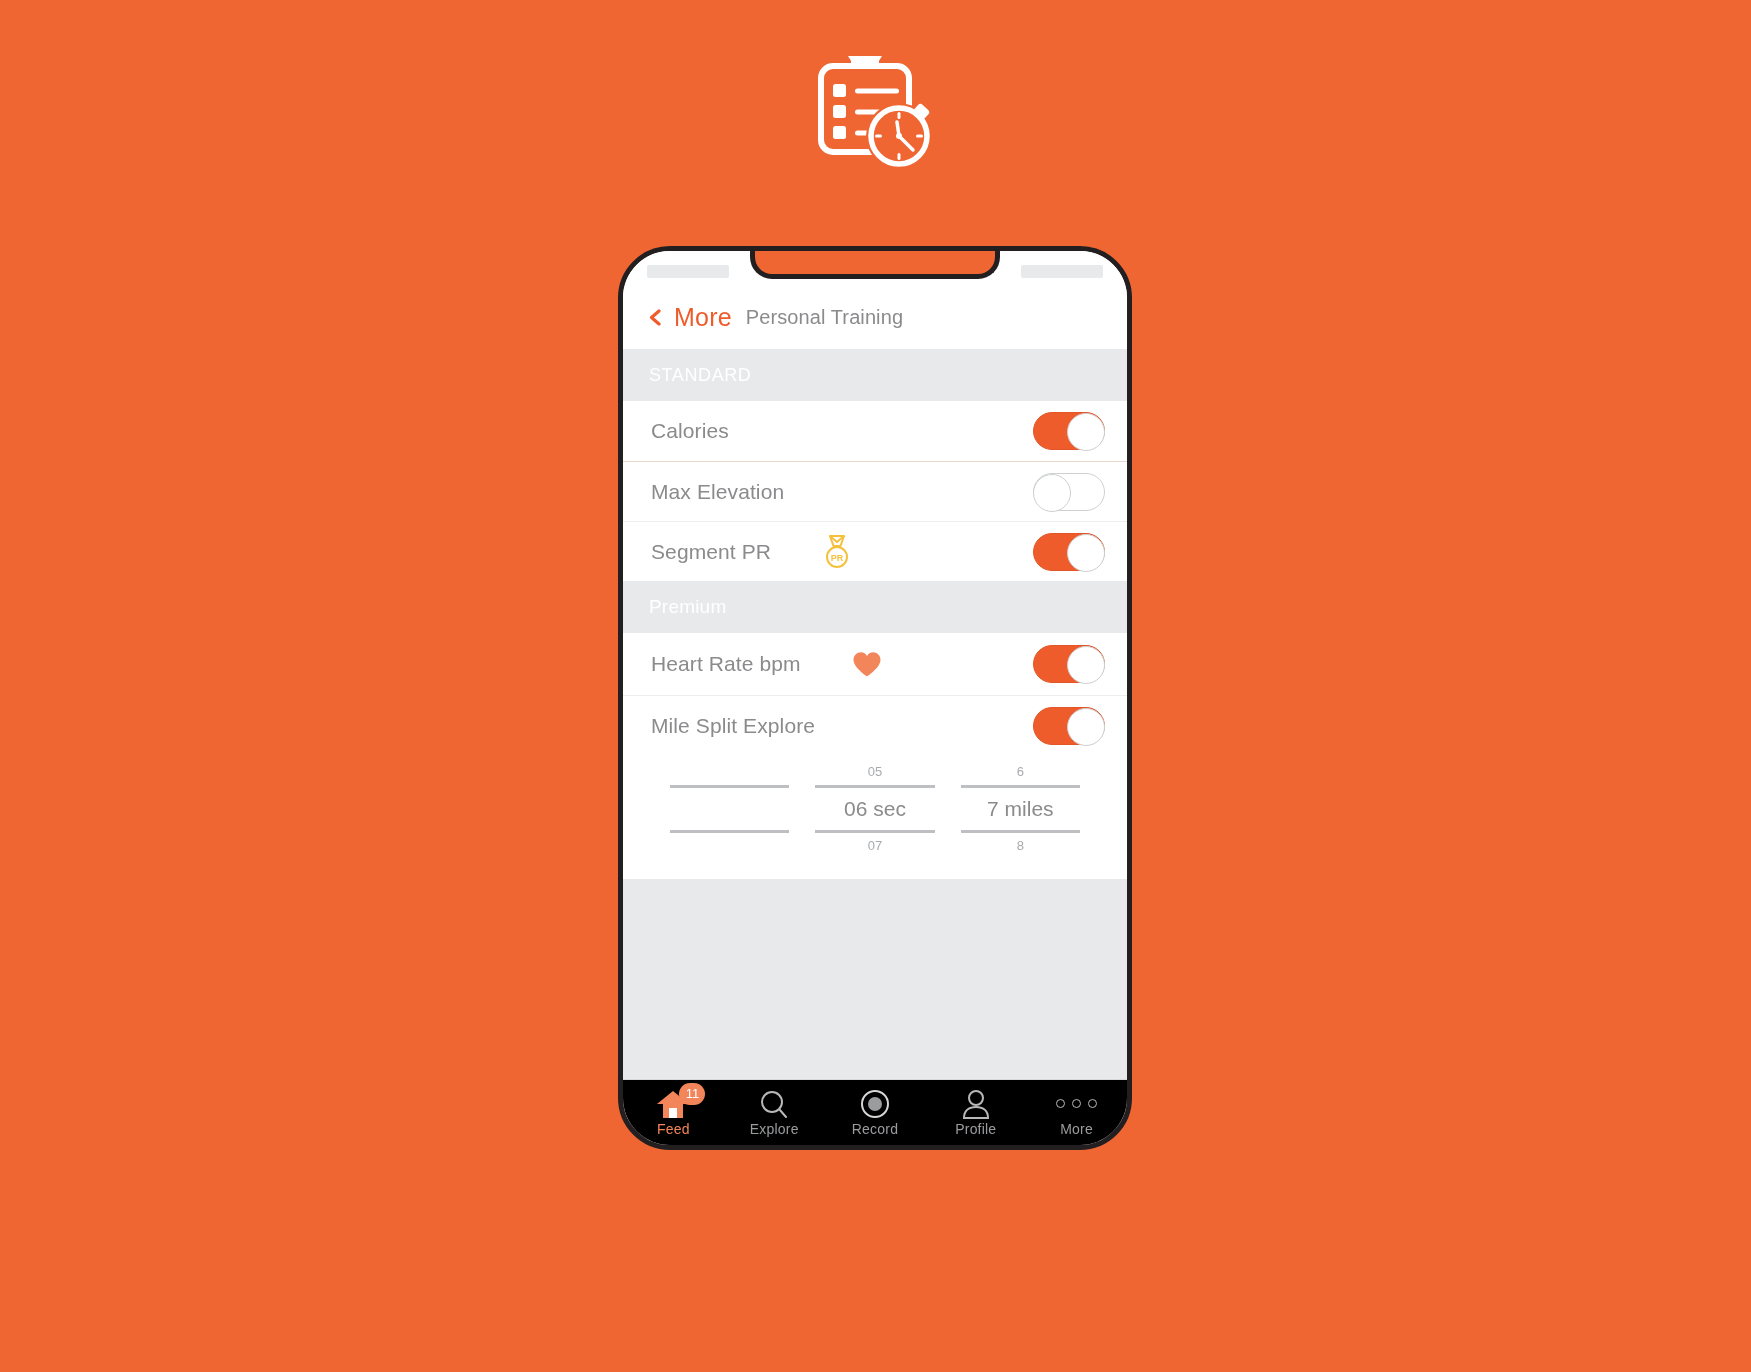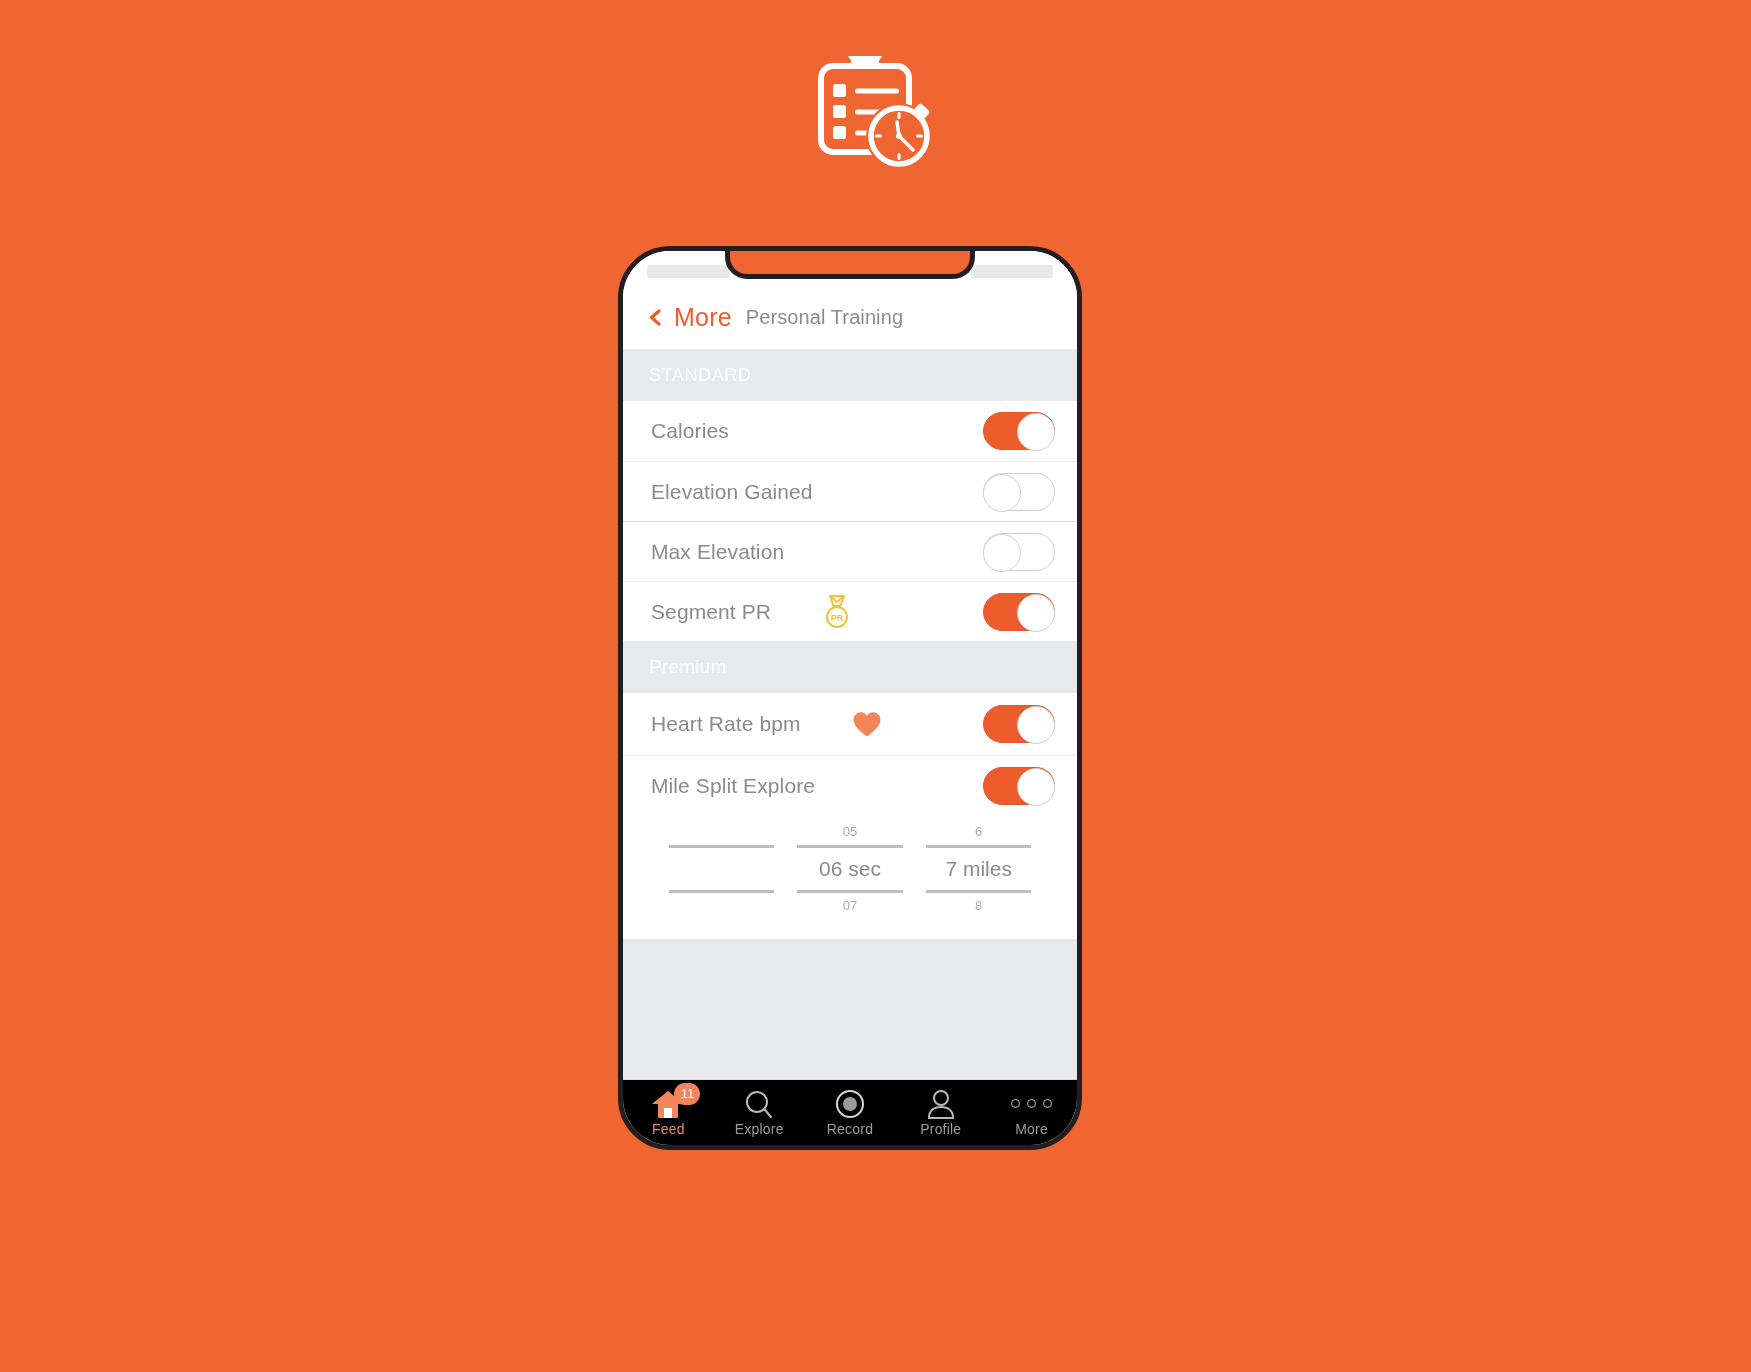--- a/index.html
+++ b/index.html
@@ -25,21 +25,21 @@
     display: flex;
     justify-content: center;
   }
   .logo-mark { width: 130px; height: 125px; display: block; }
 
   
   .phone {
     position: absolute;
     left: 618px;
     top: 246px;
-    width: 464px;
+    width: 514px;
     height: 904px;
     background: #ffffff;
     border: 5px solid #231f20;
     border-radius: 52px;
     overflow: hidden;
   }
 
   
   .statusbar {
     position: absolute;
@@ -334,27 +334,20 @@
     <div class="rows">
 
       <div class="row">
         <span class="row-label">Calories</span>
         <span class="row-spacer"></span>
         <div class="toggle on">
           <div class="knob"></div>
         </div>
       </div>
 
-      <div class="row">
-        <span class="row-label">Elevation Gained</span>
-        <span class="row-spacer"></span>
-        <div class="toggle off">
-          <div class="knob"></div>
-        </div>
-      </div>
 
       <div class="row row-sep-warm">
         <span class="row-label">Max Elevation</span>
         <span class="row-spacer"></span>
         <div class="toggle off">
           <div class="knob"></div>
         </div>
       </div>
 
       <div class="row">

